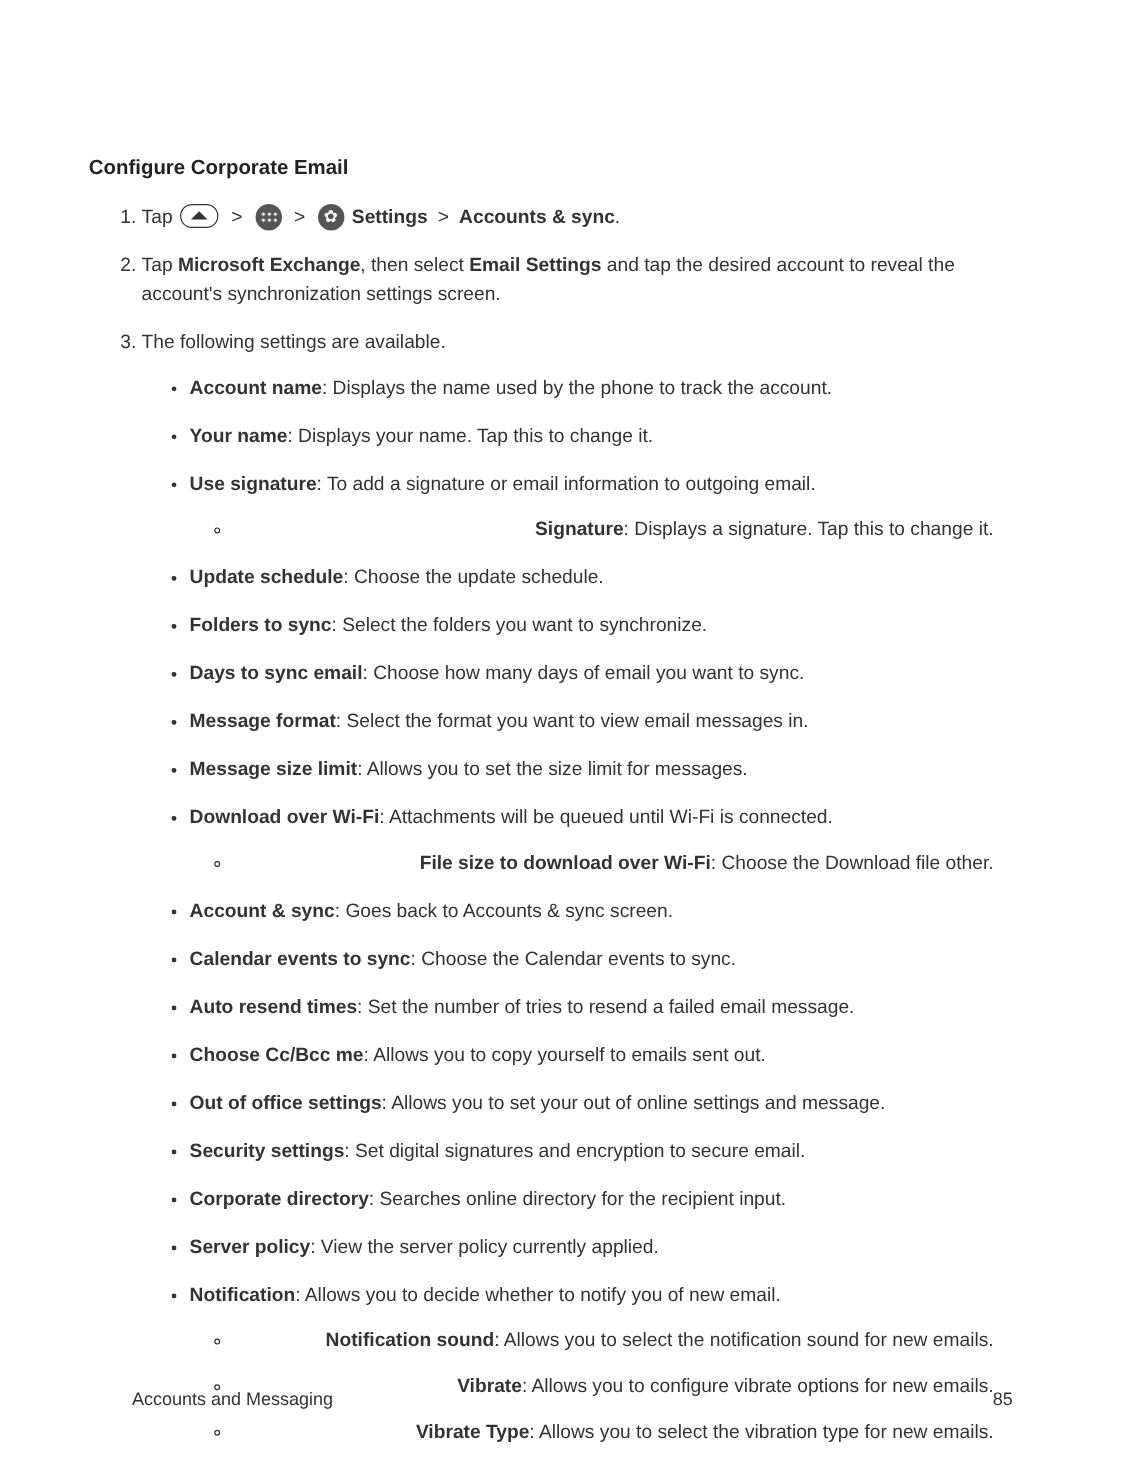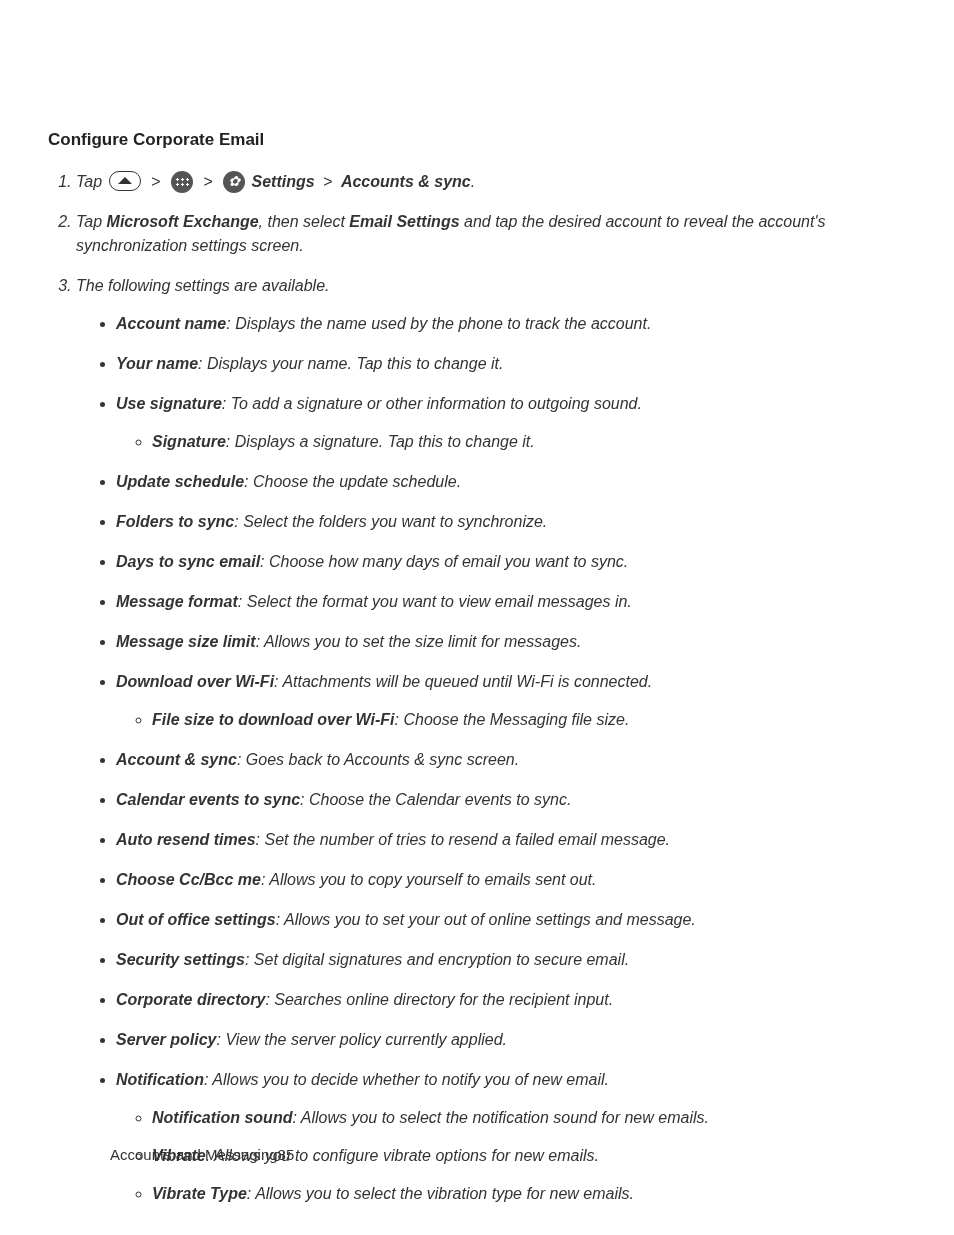--- a/index.html
+++ b/index.html
@@ -7,33 +7,32 @@
     font-size: 16px;
     color: #333;
     margin: 0;
     padding: 0;
     background: #fff;
   }
   .page {
     width: 954px;
     height: 1235px;
     box-sizing: border-box;
-    padding: 100px 110px 60px 48px;
+    padding: 100px 110px 60px 74px;
     position: relative;
   }
   h3 {
     font-size: 17px;
     font-weight: bold;
     margin: 30px 0 20px 0;
     color: #222;
   }
   ol.steps {
-    margin: 0;
+    margin: 16px;
     padding-left: 28px;
-    font-style: italic;
   }
   ol.steps > li {
     margin-bottom: 16px;
     line-height: 1.5;
   }
   ul.bullets {
     list-style-type: disc;
     margin: 14px 0 0 0;
     padding-left: 40px;
   }
@@ -42,20 +41,21 @@
     line-height: 1.5;
   }
   ul.sub {
     list-style-type: circle;
     margin: 14px 0 0 0;
     padding-left: 36px;
   }
   ul.sub > li {
     margin-bottom: 14px;
     line-height: 1.5;
+    text-align: right;
   }
   .bold { font-weight: bold; }
   .icon {
     display: inline-block;
     vertical-align: middle;
     margin: 0 2px;
   }
   .icon-home {
     width: 30px;
     height: 18px;
@@ -102,24 +102,25 @@
     position: relative;
     top: -1px;
     display: inline-flex;
     align-items: center;
     justify-content: center;
     color: #fff;
     font-size: 14px;
   }
   .footer {
     position: absolute;
-    bottom: 72px;
+    bottom: 60px;
     left: 110px;
     right: 110px;
     display: flex;
+    justify-content: space-between;
     font-size: 15px;
     color: #333;
   }
   .gt { margin: 0 4px; }
 </style>
 </head>
 <body>
 
 <div class="page">
   <h3>Configure Corporate Email</h3>
@@ -139,30 +140,30 @@
 
     <li>
       <span>Tap </span><span class="bold">Microsoft Exchange</span><span>, then select </span><span class="bold">Email Settings</span><span> and tap the desired account to reveal the account's synchronization settings screen.</span>
     </li>
 
     <li>
       <span>The following settings are available.</span>
       <ul class="bullets" id="settings-bullets">
           <li><span class="bold">Account name</span><span>: Displays the name used by the phone to track the account.</span></li>
           <li><span class="bold">Your name</span><span>: Displays your name. Tap this to change it.</span></li>
-          <li><span class="bold">Use signature</span><span>: To add a signature or other information to outgoing sound.</span><ul class="sub">
+          <li><span class="bold">Use signature</span><span>: To add a signature or email information to outgoing email.</span><ul class="sub">
               <li><span class="bold">Signature</span><span>: Displays a signature. Tap this to change it.</span></li>
             </ul></li>
           <li><span class="bold">Update schedule</span><span>: Choose the update schedule.</span></li>
           <li><span class="bold">Folders to sync</span><span>: Select the folders you want to synchronize.</span></li>
           <li><span class="bold">Days to sync email</span><span>: Choose how many days of email you want to sync.</span></li>
           <li><span class="bold">Message format</span><span>: Select the format you want to view email messages in.</span></li>
           <li><span class="bold">Message size limit</span><span>: Allows you to set the size limit for messages.</span></li>
           <li><span class="bold">Download over Wi-Fi</span><span>: Attachments will be queued until Wi-Fi is connected.</span><ul class="sub">
-              <li><span class="bold">File size to download over Wi-Fi</span><span>: Choose the Messaging file size.</span></li>
+              <li><span class="bold">File size to download over Wi-Fi</span><span>: Choose the Download file other.</span></li>
             </ul></li>
           <li><span class="bold">Account &amp; sync</span><span>: Goes back to Accounts &amp; sync screen.</span></li>
           <li><span class="bold">Calendar events to sync</span><span>: Choose the Calendar events to sync.</span></li>
           <li><span class="bold">Auto resend times</span><span>: Set the number of tries to resend a failed email message.</span></li>
           <li><span class="bold">Choose Cc/Bcc me</span><span>: Allows you to copy yourself to emails sent out.</span></li>
           <li><span class="bold">Out of office settings</span><span>: Allows you to set your out of online settings and message.</span></li>
           <li><span class="bold">Security settings</span><span>: Set digital signatures and encryption to secure email.</span></li>
           <li><span class="bold">Corporate directory</span><span>: Searches online directory for the recipient input.</span></li>
           <li><span class="bold">Server policy</span><span>: View the server policy currently applied.</span></li>
           <li><span class="bold">Notification</span><span>: Allows you to decide whether to notify you of new email.</span><ul class="sub">

